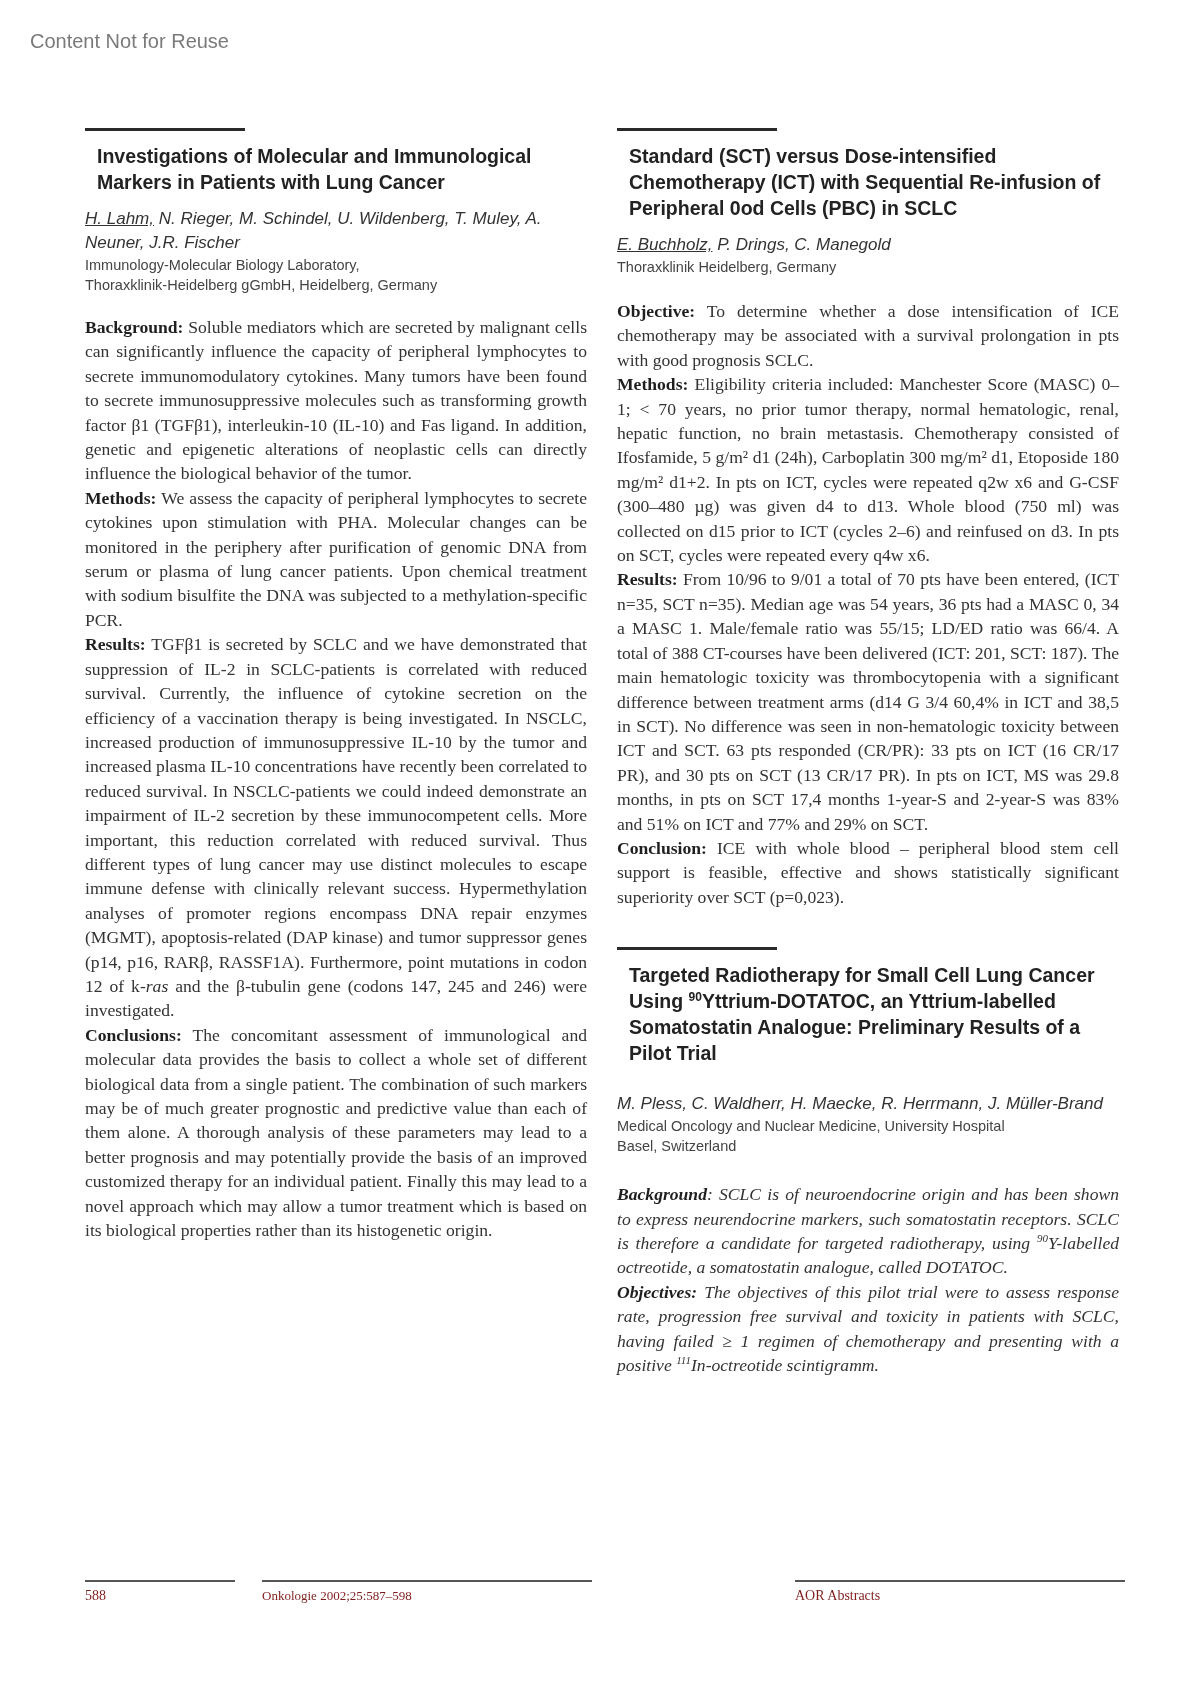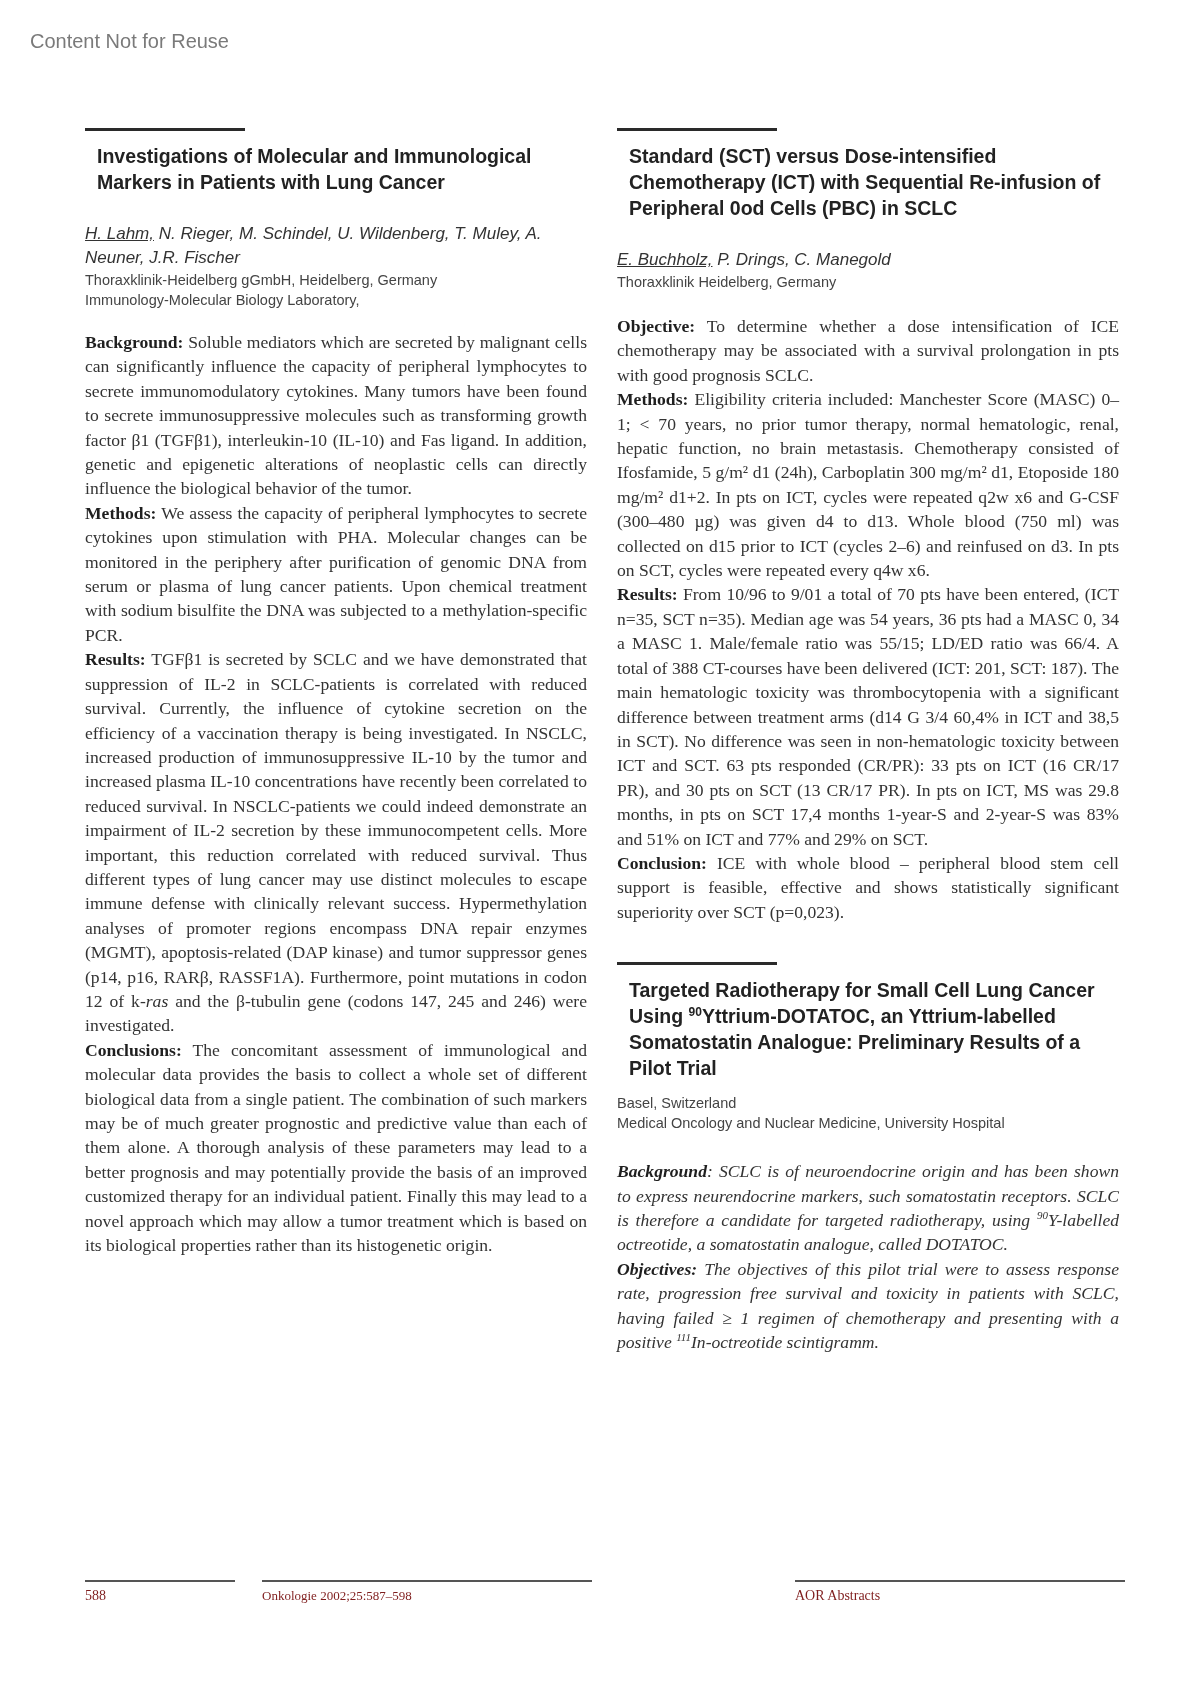--- a/index.html
+++ b/index.html
@@ -12,21 +12,21 @@
   .col-left { left: 85px; top: 128px; }
   .col-right { left: 617px; top: 128px; width: 502px; }
   .rule { width: 160px; height: 3px; background: #2a2a2a; margin-bottom: 12px; }
   .title {
     font-family: "Liberation Sans", sans-serif; font-weight: bold;
     font-size: 19.5px; line-height: 26px; color: #222; margin: 12px;
   }
   .title sup { font-size: 12px; line-height: 0; }
   .authors {
     font-family: "Liberation Sans", sans-serif; font-style: italic;
-    font-size: 17px; line-height: 24px; color: #333; margin-top: 27px;
+    font-size: 17px; line-height: 24px; color: #333; margin-top: 12px;
   }
   .authors .presenter { text-decoration: underline; }
   .affil {
     font-family: "Liberation Sans", sans-serif; font-size: 14.5px; line-height: 20px; color: #444;
   }
   .body {
     font-family: "Liberation Serif", serif; font-size: 17.6px; line-height: 24.4px;
     color: #333; text-align: justify; hyphens: manual; margin-top: 20px;
   }
   .body p { margin: 0; }
@@ -42,22 +42,22 @@
 </head>
 <body>
 
 <div class="watermark">Content Not for Reuse</div>
 
 <div class="col col-left">
   <div class="rule"></div>
   <h2 class="title">Investigations of Molecular and Immunological Markers in Patients with Lung Cancer</h2>
   <div class="authors"><span class="presenter">H. Lahm,</span><span> N. Rieger, M. Schindel, U. Wildenberg, T. Muley, A. Neuner, J.R. Fischer</span></div>
   <div class="affil">
+    <div>Immunology-Molecular Biology Laboratory,</div>
     <div>Thoraxklinik-Heidelberg gGmbH, Heidelberg, Germany</div>
-    <div>Immunology-Molecular Biology Laboratory,</div>
   </div>
   <div class="body">
     <p><b>Background:</b><span> Soluble mediators which are secreted by malignant cells can significantly influence the capacity of peripheral lymphocytes to secrete immunomodulatory cytokines. Many tumors have been found to secrete immunosuppressive molecules such as transforming growth factor β1 (TGFβ1), interleukin-10 (IL-10) and Fas ligand. In addition, genetic and epigenetic alterations of neoplastic cells can directly influence the biological behavior of the tumor.</span></p>
     <p><b>Methods:</b><span> We assess the capacity of peripheral lymphocytes to secrete cytokines upon stimulation with PHA. Molecular changes can be monitored in the periphery after purification of genomic DNA from serum or plasma of lung cancer patients. Upon chemical treatment with sodium bisulfite the DNA was subjected to a methylation-specific PCR.</span></p>
     <p><b>Results:</b><span> TGFβ1 is secreted by SCLC and we have demonstrated that suppression of IL-2 in SCLC-patients is correlated with reduced survival. Currently, the influence of cytokine secretion on the efficiency of a vaccination therapy is being investigated. In NSCLC, increased production of immunosuppressive IL-10 by the tumor and increased plasma IL-10 concentrations have recently been correlated to reduced survival. In NSCLC-patients we could indeed demonstrate an impairment of IL-2 secretion by these immunocompetent cells. More important, this reduction correlated with reduced survival. Thus different types of lung cancer may use distinct molecules to escape immune defense with clinically relevant success. Hypermethylation analyses of promoter regions encompass DNA repair enzymes (MGMT), apoptosis-related (DAP kinase) and tumor suppressor genes (p14, p16, RARβ, RASSF1A). Furthermore, point mutations in codon 12 of k-</span><i>ras</i><span> and the β-tubulin gene (codons 147, 245 and 246) were investigated.</span></p>
     <p><b>Conclusions:</b><span> The concomitant assessment of immunological and molecular data provides the basis to collect a whole set of different biological data from a single patient. The combination of such markers may be of much greater prognostic and predictive value than each of them alone. A thorough analysis of these parameters may lead to a better prognosis and may potentially provide the basis of an improved customized therapy for an individual patient. Finally this may lead to a novel approach which may allow a tumor treatment which is based on its biological properties rather than its histogenetic origin.</span></p>
   </div>
 </div>
 
 <div class="col col-right">
@@ -74,23 +74,24 @@
       <p><b>Results:</b><span> From 10/96 to 9/01 a total of 70 pts have been entered, (ICT n=35, SCT n=35). Median age was 54 years, 36 pts had a MASC 0, 34 a MASC 1. Male/female ratio was 55/15; LD/ED ratio was 66/4. A total of 388 CT-courses have been delivered (ICT: 201, SCT: 187). The main hematologic toxicity was thrombocytopenia with a significant difference between treatment arms (d14 G 3/4 60,4% in ICT and 38,5 in SCT). No difference was seen in non-hematologic toxicity between ICT and SCT. 63 pts responded (CR/PR): 33 pts on ICT (16 CR/17 PR), and 30 pts on SCT (13 CR/17 PR). In pts on ICT, MS was 29.8 months, in pts on SCT 17,4 months 1-year-S and 2-year-S was 83% and 51% on ICT and 77% and 29% on SCT.</span></p>
       <p><b>Conclusion:</b><span> ICE with whole blood – peripheral blood stem cell support is feasible, effective and shows statistically significant superiority over SCT (p=0,023).</span></p>
     </div>
   </div>
 
   <div class="section-gap"></div>
 
   <div>
     <div class="rule"></div>
     <h2 class="title"><span>Targeted Radiotherapy for Small Cell Lung Cancer Using </span><sup>90</sup><span>Yttrium-DOTATOC, an Yttrium-labelled Somatostatin Analogue: Preliminary Results of a Pilot Trial</span></h2>
+    <div class="authors" style="margin-top:26px;">M. Pless, C. Waldherr, H. Maecke, R. Herrmann, J. Müller-Brand</div>
     <div class="affil">
+      <div>Medical Oncology and Nuclear Medicine, University Hospital</div>
       <div>Basel, Switzerland</div>
-      <div>Medical Oncology and Nuclear Medicine, University Hospital</div>
     </div>
     <div class="body" style="margin-top:26px;font-style:italic;">
       <p><b>Background</b><span>: SCLC is of neuroendocrine origin and has been shown to express neurendocrine markers, such somatostatin receptors. SCLC is therefore a candidate for targeted radiotherapy, using </span><sup>90</sup><span>Y-labelled octreotide, a somatostatin analogue, called DOTATOC.</span></p>
       <p><b>Objectives:</b><span> The objectives of this pilot trial were to assess response rate, progression free survival and toxicity in patients with SCLC, having failed ≥ 1 regimen of chemotherapy and presenting with a positive </span><sup>111</sup><span>In-octreotide scintigramm.</span></p>
     </div>
   </div>
 </div>
 
 <div class="footer-rule" style="left:85px; width:150px;"></div>
 <div class="footer-rule" style="left:262px; width:330px;"></div>

